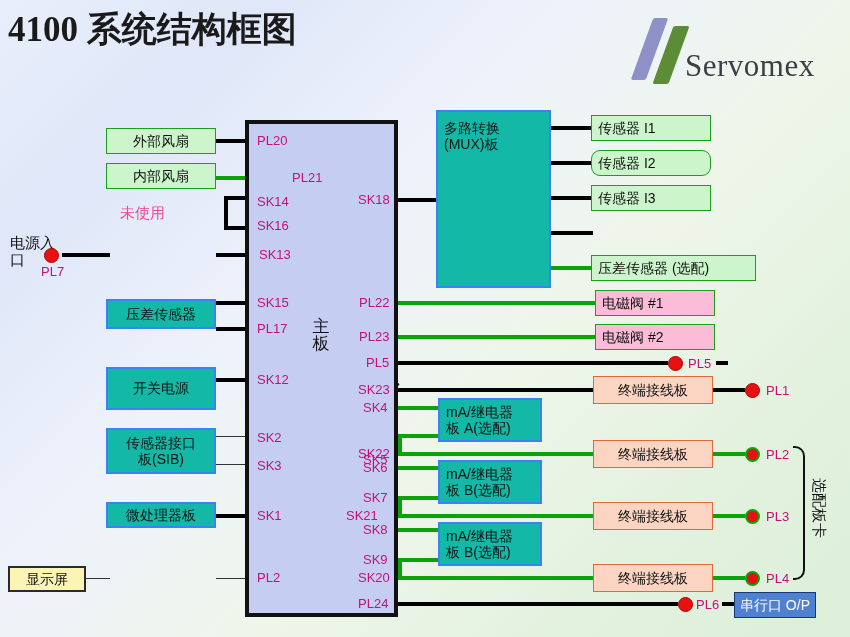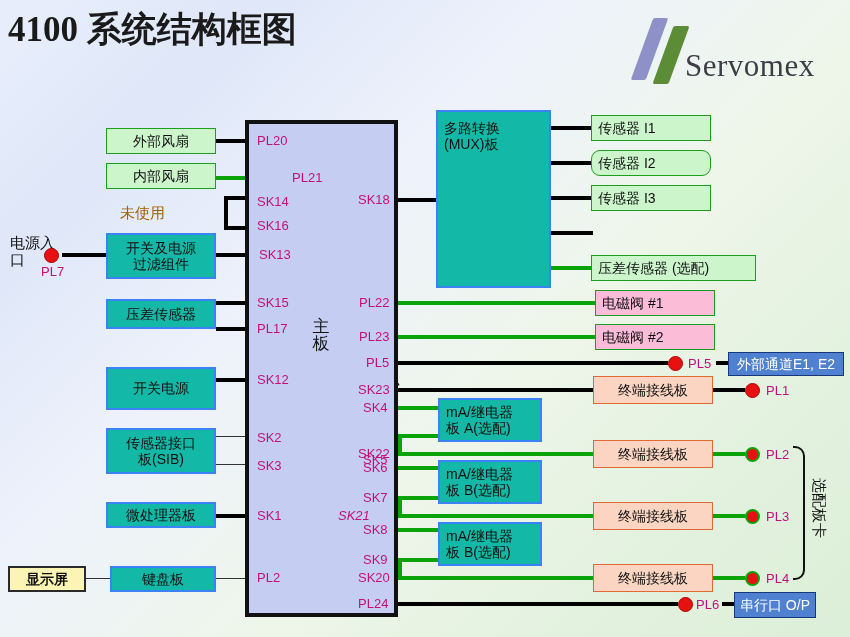--- a/index.html
+++ b/index.html
@@ -56,21 +56,21 @@
   .w{position:absolute;background:#000;}
   .wg{position:absolute;background:#0aa30a;}
   .thin{position:absolute;background:#333;height:1px;}
 
   
   .dot{position:absolute;width:15px;height:15px;border-radius:50%;
        background:#e81111;border:1px solid #b00000;box-sizing:border-box;}
   .dotg{position:absolute;width:15px;height:15px;border-radius:50%;
        background:#e81111;border:2px solid #0aa30a;box-sizing:border-box;}
 
-  .plain{position:absolute;font-size:15px;color:#a16207;white-space:nowrap;}
+  .plain{position:absolute;font-size:15px;color:#ec4899;white-space:nowrap;}
   .plainL{position:absolute;font-size:15px;color:#111;line-height:1.15;}
 
   
   .vrot{position:absolute;font-size:15px;color:#111;white-space:nowrap;
         transform:rotate(90deg);transform-origin:left top;}
   .brace{position:absolute;border:2px solid #111;border-left:none;
          border-radius:0 10px 10px 0;box-sizing:border-box;}
 </style>
 </head>
 <body>
@@ -169,21 +169,21 @@
   <div class="port" style="left:358px;top:192px;">SK18</div>
   <div class="port" style="left:359px;top:295px;">PL22</div>
   <div class="port" style="left:359px;top:329px;">PL23</div>
   <div class="port" style="left:366px;top:355px;">PL5</div>
   <div class="port" style="left:358px;top:382px;">SK23</div>
   <div class="port" style="left:363px;top:400px;">SK4</div>
   <div class="port" style="left:363px;top:452px;">SK5</div>
   <div class="port" style="left:358px;top:446px;">SK22</div>
   <div class="port" style="left:363px;top:460px;">SK6</div>
   <div class="port" style="left:363px;top:490px;">SK7</div>
-  <div class="port" style="left:338px;top:508px;font-style:italic;">SK21</div>
+  <div class="port" style="left:346px;top:508px;">SK21</div>
   <div class="port" style="left:363px;top:522px;">SK8</div>
   <div class="port" style="left:363px;top:552px;">SK9</div>
   <div class="port" style="left:358px;top:570px;">SK20</div>
   <div class="port" style="left:358px;top:596px;">PL24</div>
 
   <div class="box green" style="left:106px;top:128px;width:110px;height:26px;">
     <span>外部风扇</span>
   </div>
 
   <div class="box green" style="left:106px;top:163px;width:110px;height:26px;">
@@ -192,49 +192,42 @@
 
   <div class="plain" style="left:120px;top:204px;">未使用</div>
 
   <div class="plainL" style="left:10px;top:234px;width:56px;">
     <div>电源入</div>
     <div>口</div>
   </div>
   <div class="dot" style="left:44px;top:248px;"></div>
   <div class="pl" style="left:41px;top:264px;">PL7</div>
 
-  <div class="box peach" style="left:106px;top:233px;width:110px;height:46px;flex-direction:column;">
-    <span>开关及电源</span>
-    <span>过滤组件</span>
-  </div>
 
   <div class="box peach" style="left:106px;top:299px;width:110px;height:30px;">
     <span>压差传感器</span>
   </div>
 
   <div class="box peach" style="left:106px;top:367px;width:110px;height:43px;">
     <span>开关电源</span>
   </div>
 
   <div class="box peach" style="left:106px;top:428px;width:110px;height:46px;flex-direction:column;">
     <span>传感器接口</span>
     <span>板(SIB)</span>
   </div>
 
   <div class="box peach" style="left:106px;top:502px;width:110px;height:26px;">
     <span>微处理器板</span>
   </div>
 
-  <div class="box yellow" style="left:8px;top:566px;width:78px;height:26px;font-weight:bold;">
+  <div class="box yellow" style="left:8px;top:566px;width:78px;height:26px;">
     <span>显示屏</span>
   </div>
 
-  <div class="box peach" style="left:110px;top:566px;width:106px;height:26px;">
-    <span>键盘板</span>
-  </div>
 
   <div class="box peach lft" style="left:436px;top:110px;width:115px;height:178px;
        flex-direction:column;align-items:flex-start;justify-content:flex-start;padding-top:8px;">
     <span>多路转换</span>
     <span>(MUX)板</span>
   </div>
 
   <div class="box green lft" style="left:591px;top:115px;width:120px;height:26px;">
     <span>传感器 I1</span>
   </div>
@@ -250,23 +243,20 @@
 
   <div class="box pink lft" style="left:595px;top:290px;width:120px;height:26px;">
     <span>电磁阀 #1</span>
   </div>
   <div class="box pink lft" style="left:595px;top:324px;width:120px;height:26px;">
     <span>电磁阀 #2</span>
   </div>
 
   <div class="dot" style="left:668px;top:356px;"></div>
   <div class="pl" style="left:688px;top:356px;">PL5</div>
-  <div class="box blue" style="left:728px;top:352px;width:116px;height:24px;">
-    <span>外部通道E1, E2</span>
-  </div>
 
   <div class="box peachblk" style="left:593px;top:376px;width:120px;height:28px;">
     <span>终端接线板</span>
   </div>
   <div class="dot" style="left:745px;top:383px;"></div>
   <div class="pl" style="left:766px;top:383px;">PL1</div>
 
   <div class="box peach lft" style="left:438px;top:398px;width:104px;height:44px;
        flex-direction:column;align-items:flex-start;justify-content:center;">
     <span>mA/继电器</span>

